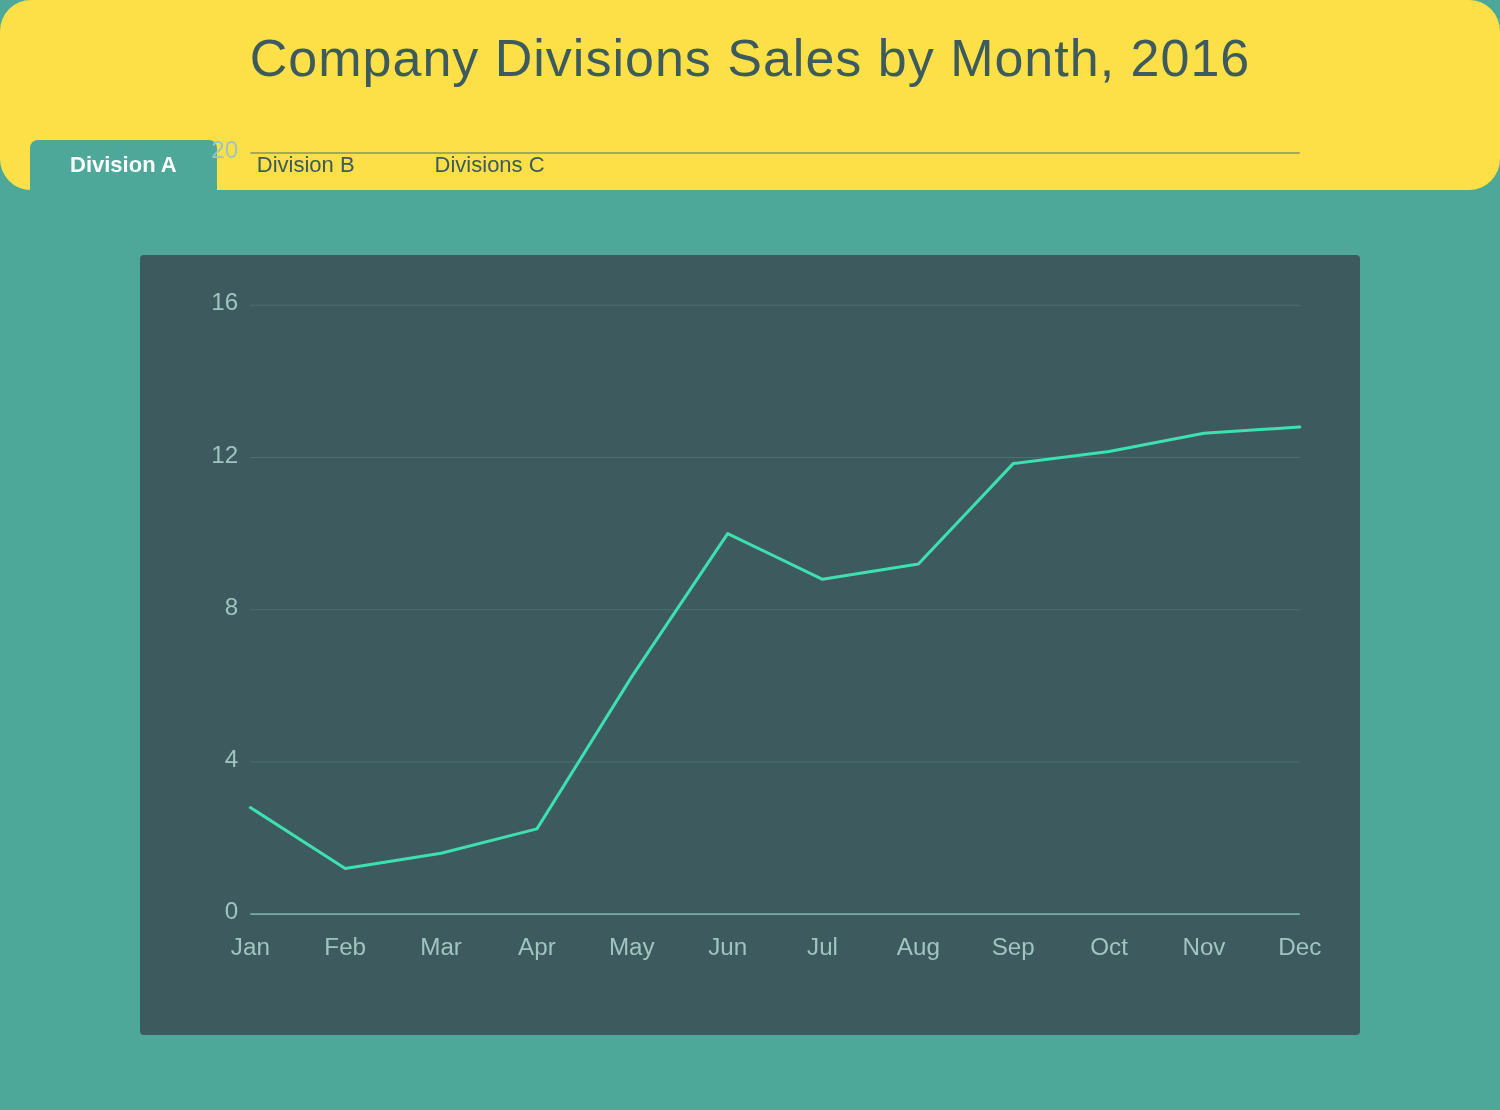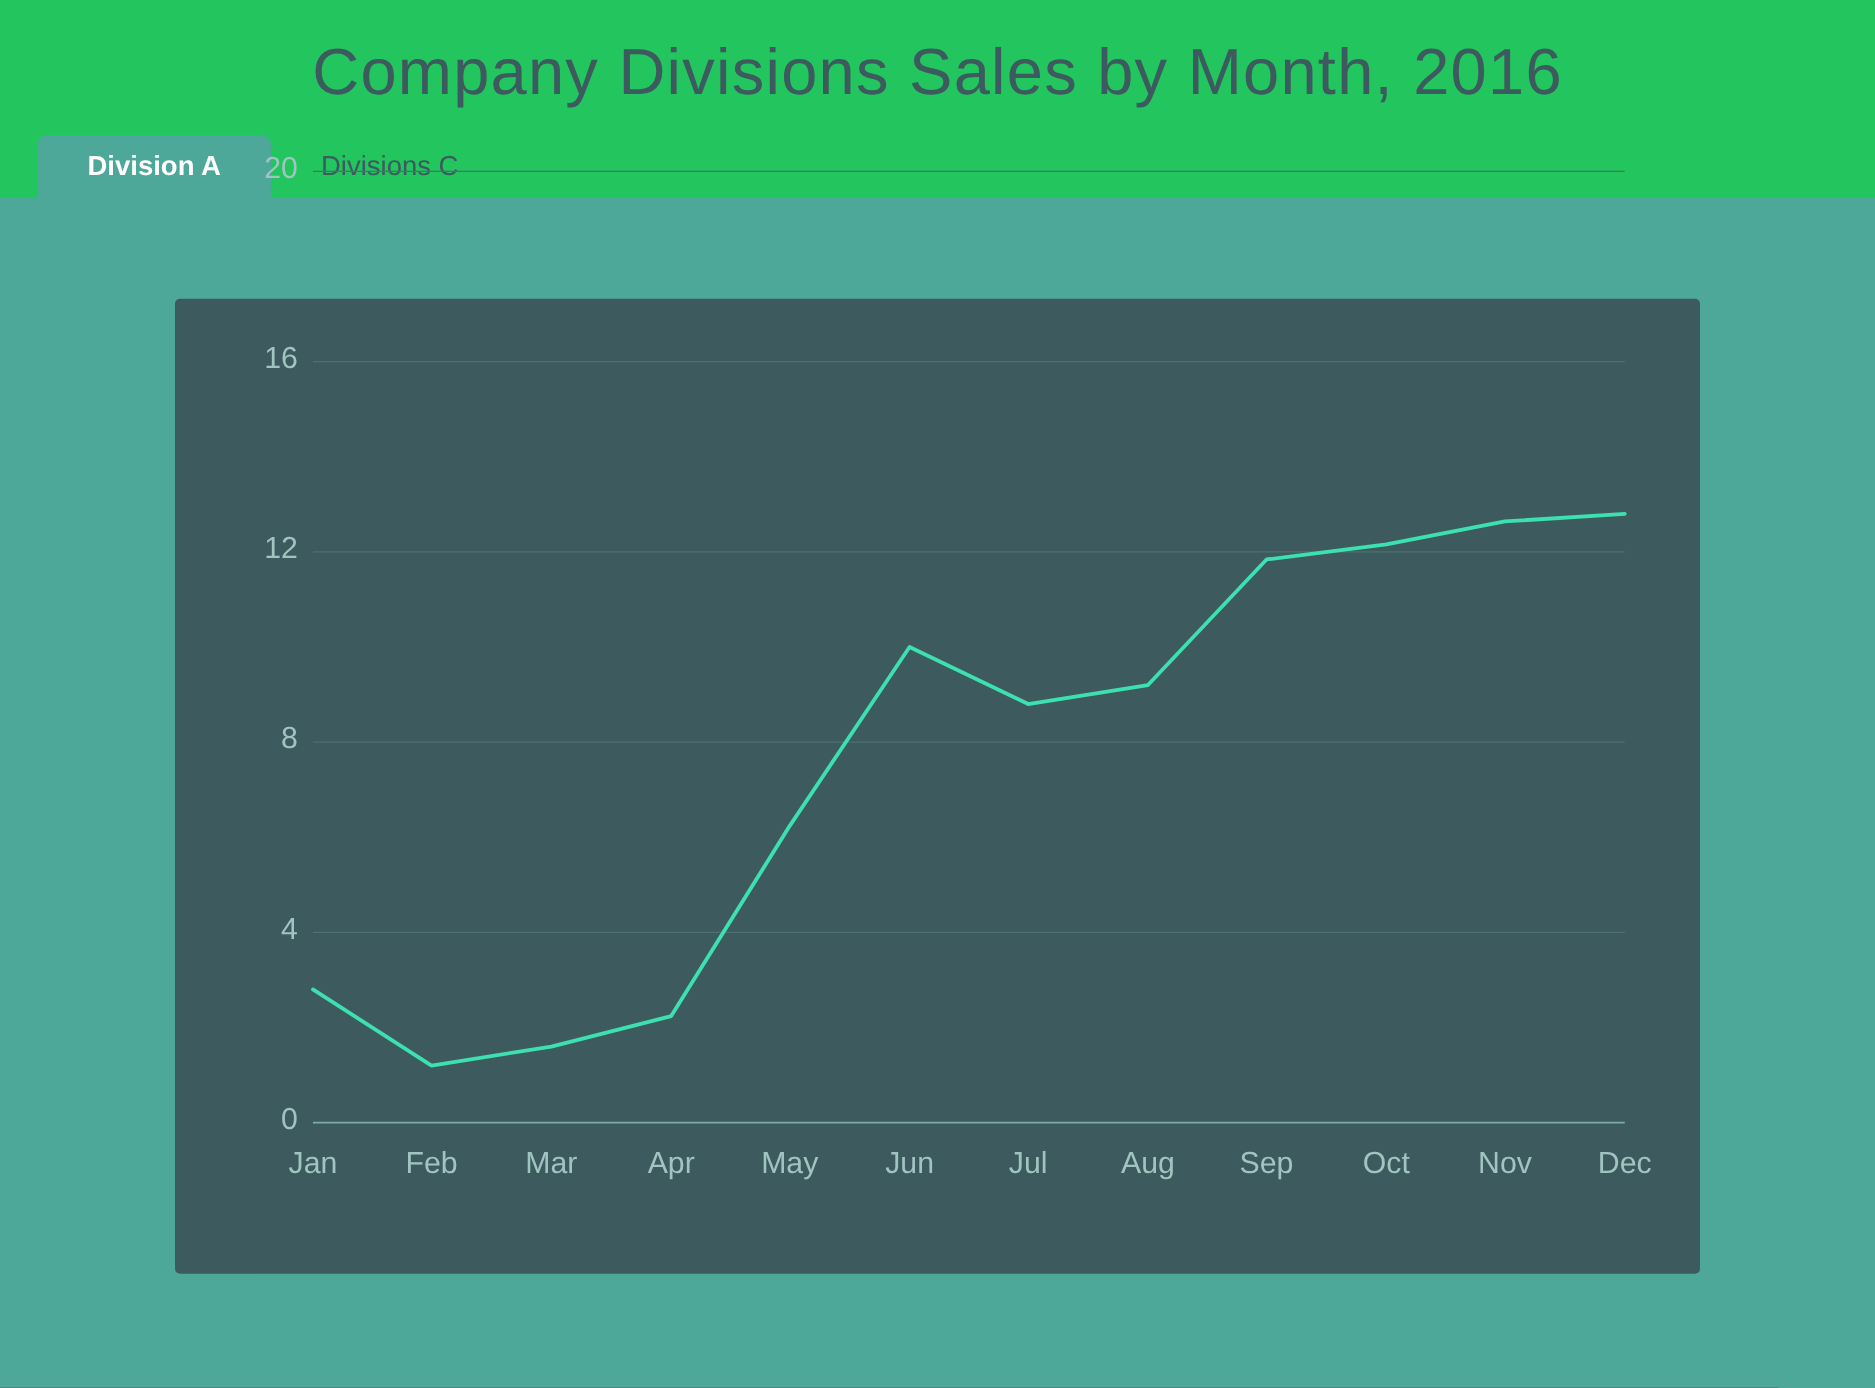--- a/index.html
+++ b/index.html
@@ -13,23 +13,24 @@
     }
 
     .page-wrapper {
       width: 100%;
       height: 100%;
       display: flex;
       flex-direction: column;
     }
 
     .header-section {
-      background-color: #22c55e;
+      background-color: #fde047;
       text-align: center;
       padding: 28px 0 0 0;
+      border-radius: 31px;
     }
 
     .page-title {
       font-size: 52px;
       font-weight: 300;
       color: #3d5a5e;
       letter-spacing: 1px;
       padding-bottom: 20px;
     }
 
@@ -42,20 +43,21 @@
     }
 
     .tab {
       padding: 12px 40px;
       font-size: 22px;
       font-weight: 400;
       cursor: pointer;
       border-radius: 8px 8px 0 0;
       color: #3d5a5e;
       background: transparent;
+      margin-top: 32px;
     }
 
     .tab.active {
       background-color: #4da89a;
       color: #ffffff;
       font-weight: 600;
     }
 
     .chart-area {
       flex: 1;
@@ -118,20 +120,23 @@
 <div class="page-wrapper">
 
   <div class="header-section">
     <h1 class="page-title">Company Divisions Sales by Month, 2016</h1>
 
     <div class="tabs-bar">
       <div class="tab active">
         <span>Division A</span>
       </div>
       <div class="tab">
+        <span>Division B</span>
+      </div>
+      <div class="tab">
         <span>Divisions C</span>
       </div>
     </div>
   </div>
 
   <div class="chart-area">
     <div class="chart-container">
       <div class="chart-inner">
         <svg class="chart-svg" viewBox="0 0 1100 680" preserveAspectRatio="none">
 

